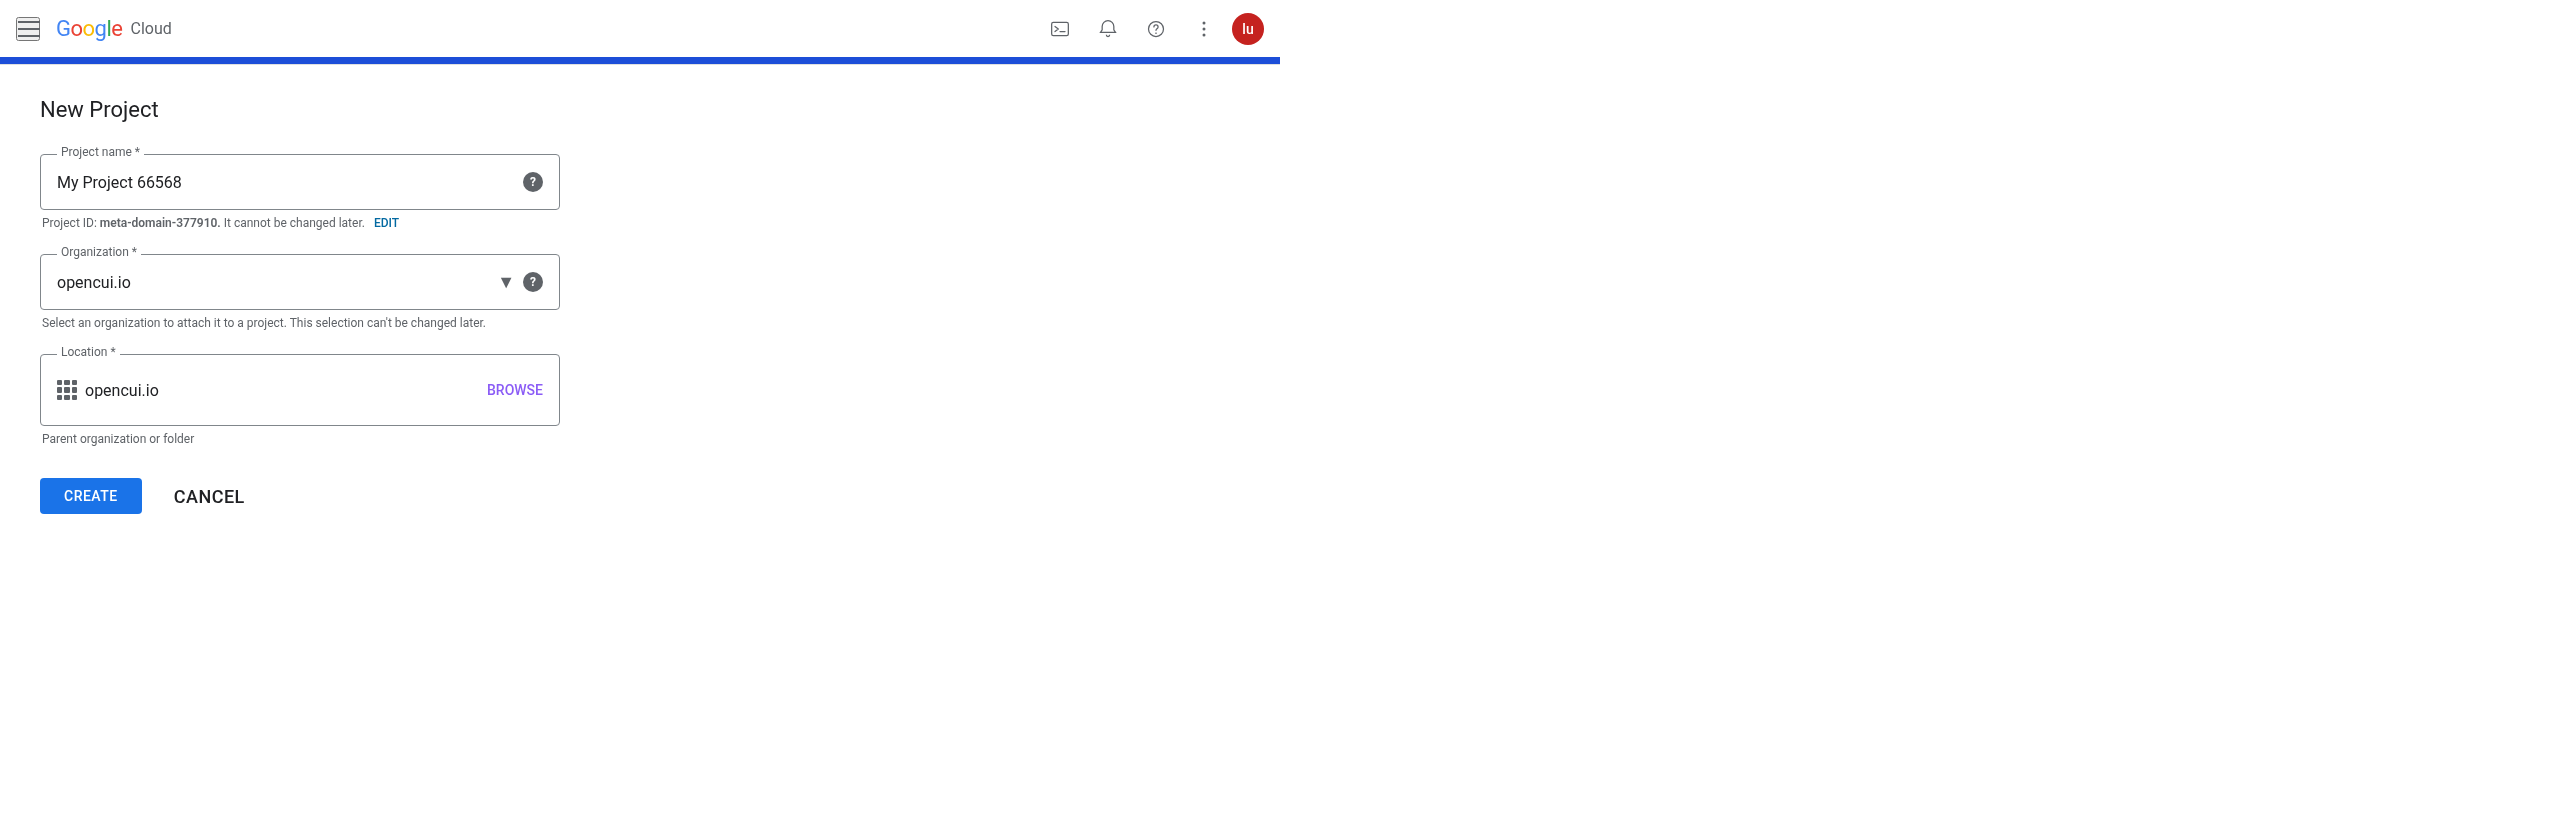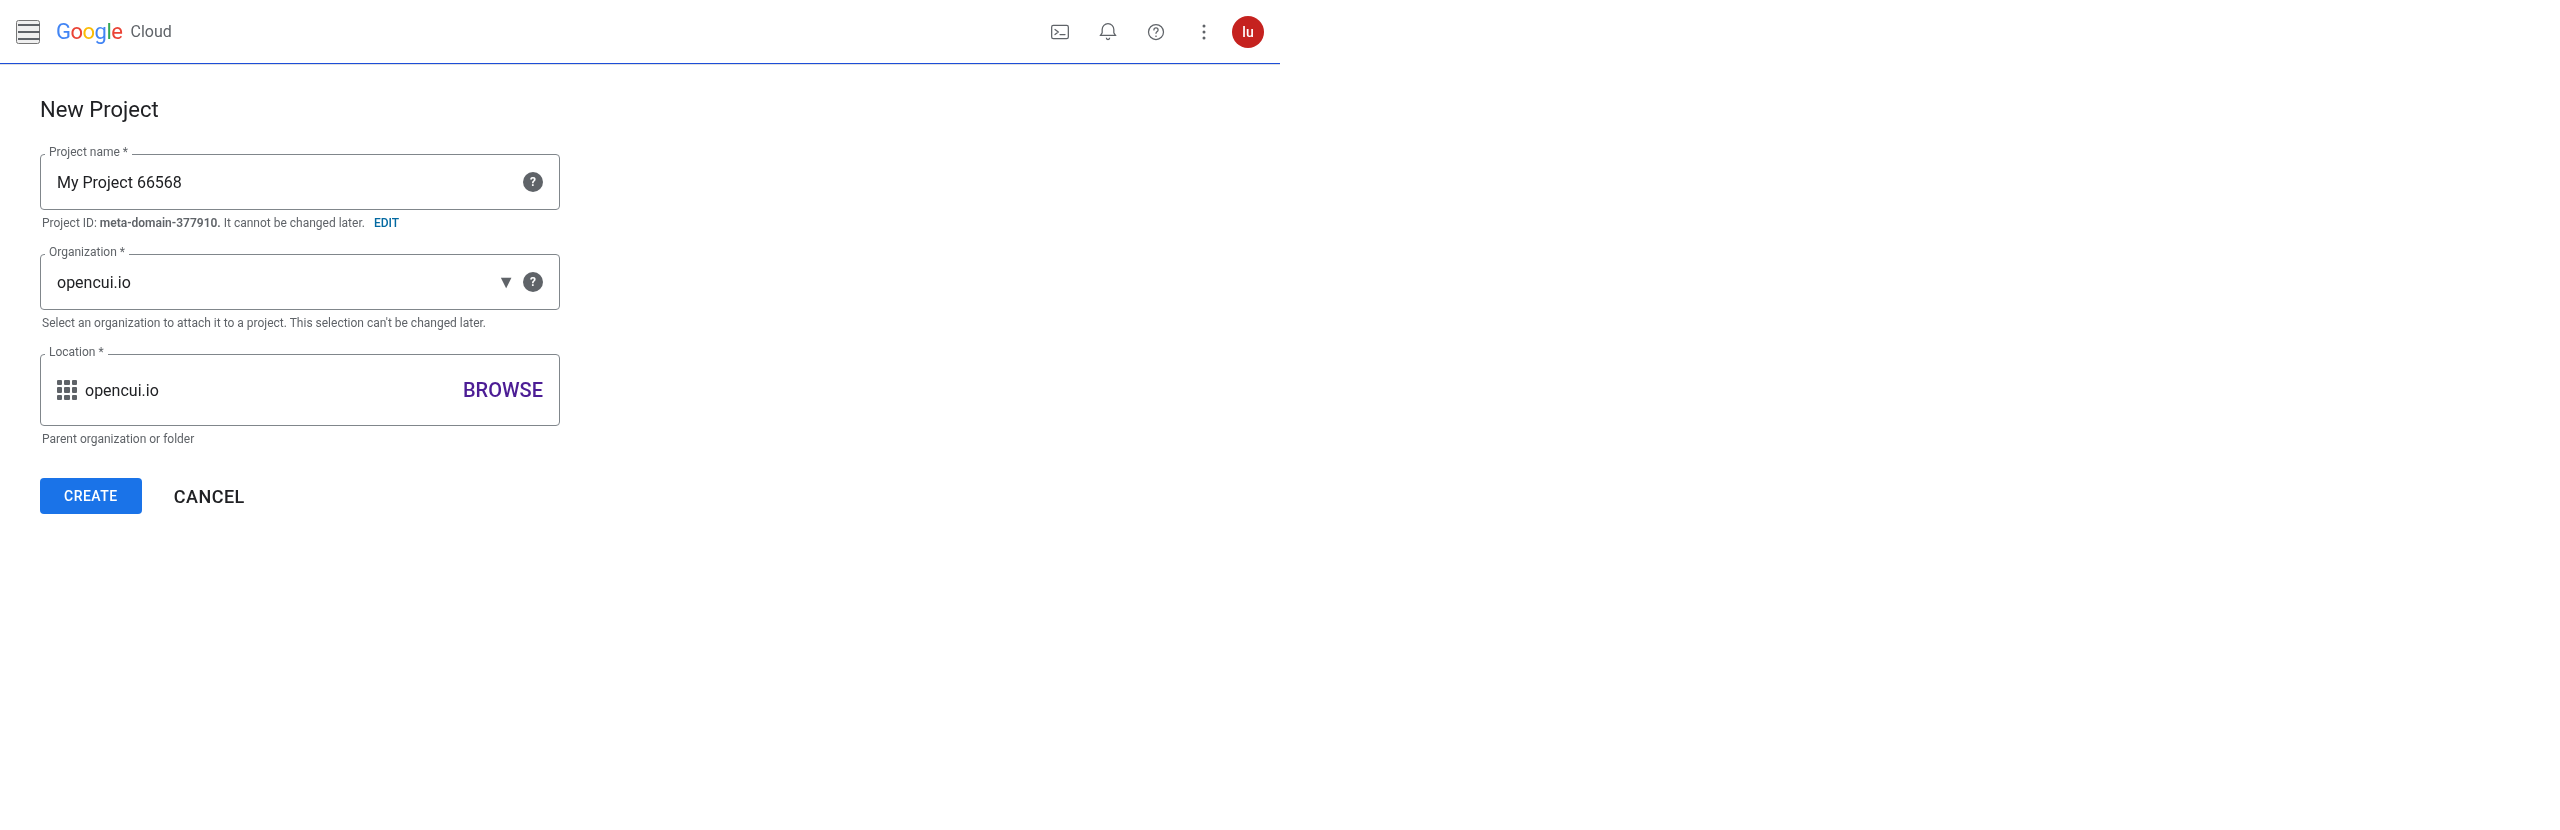--- a/index.html
+++ b/index.html
@@ -16,21 +16,21 @@
       width: 1280px;
       min-height: 415px;
     }
 
     
     .header {
       display: flex;
       align-items: center;
       height: 64px;
       padding: 4px 16px;
-      border-bottom: 1px solid #1d4ed8;
+      border-bottom: 7px solid #1d4ed8;
       gap: 16px;
     }
 
     .header-menu-icon {
       width: 24px;
       height: 24px;
       cursor: pointer;
       display: flex;
       flex-direction: column;
       justify-content: center;
@@ -175,21 +175,21 @@
       border-radius: 4px;
       padding: 0 16px;
       height: 56px;
       display: flex;
       align-items: center;
     }
 
     .field-label {
       position: absolute;
       top: -10px;
-      left: 4px;
+      left: 16px;
       background: #fff;
       padding: 0 4px;
       font-size: 12px;
       color: #5f6368;
     }
 
     .field-input {
       flex: 1;
       border: none;
       outline: none;
@@ -286,22 +286,22 @@
 
     .location-value {
       flex: 1;
       font-size: 16px;
       color: #202124;
     }
 
     .browse-btn {
       background: none;
       border: none;
-      color: #4c1d95;
-      font-size: 20px;
+      color: #8b5cf6;
+      font-size: 14px;
       font-weight: 500;
       cursor: pointer;
       padding: 0;
       font-family: inherit;
     }
 
     
     .action-buttons {
       display: flex;
       align-items: center;

